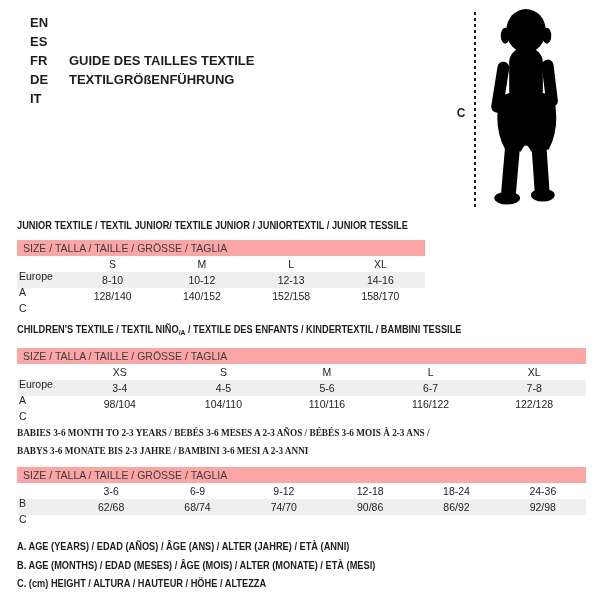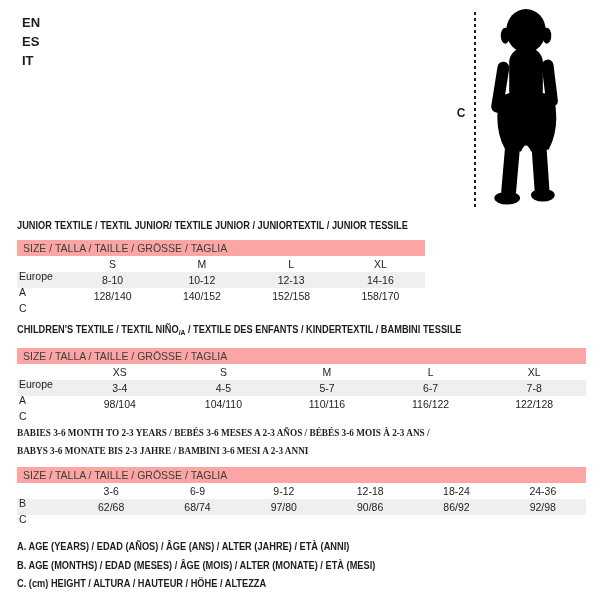--- a/index.html
+++ b/index.html
@@ -5,21 +5,21 @@
   html,body { margin:0; padding:0; }
   body {
     width:600px; height:600px; position:relative; overflow:hidden;
     background:#ffffff; color:#1d1d1b;
     font-family:"Liberation Sans", sans-serif;
     -webkit-font-smoothing:antialiased;
   }
   .abs { position:absolute; }
 
   
-  .lang-block { left:22px; top:13px; }
+  .lang-block { left:30px; top:13px; }
   .lang-row { display:flex; line-height:19px; font-weight:bold; font-size:13px; }
   .lang-code { width:39px; }
   .lang-title { white-space:nowrap; }
 
   
   .dash-line {
     left:474px; top:12px; width:2px; height:195px;
     background:repeating-linear-gradient(180deg,#1d1d1b 0 3px,transparent 3px 6px);
   }
   .c-label { left:452px; top:106px; width:18px; text-align:center;
@@ -50,20 +50,28 @@
 </style>
 </head>
 <body>
 
 <div class="abs lang-block">
   <div class="lang-row">
     <span class="lang-code">EN</span>
   </div>
   <div class="lang-row">
     <span class="lang-code">ES</span>
+  </div>
+  <div class="lang-row">
+    <span class="lang-code">FR</span>
+    <span class="lang-title">GUIDE DES TAILLES TEXTILE</span>
+  </div>
+  <div class="lang-row">
+    <span class="lang-code">DE</span>
+    <span class="lang-title">TEXTILGRÖßENFÜHRUNG</span>
   </div>
   <div class="lang-row">
     <span class="lang-code">IT</span>
   </div>
 </div>
 
 <div class="abs dash-line"></div>
 <div class="abs c-label">C</div>
 <svg class="abs baby-svg" viewBox="0 0 84 200">
   <g fill="#000000">
@@ -117,21 +125,21 @@
     <span class="tcell">XS</span>
     <span class="tcell">S</span>
     <span class="tcell">M</span>
     <span class="tcell">L</span>
     <span class="tcell">XL</span>
   </div>
   <div class="trow stripe">
     <span class="tlabel">A</span>
     <span class="tcell">3-4</span>
     <span class="tcell">4-5</span>
-    <span class="tcell">5-7</span>
+    <span class="tcell">5-6</span>
     <span class="tcell">6-7</span>
     <span class="tcell">7-8</span>
   </div>
   <div class="trow">
     <span class="tlabel">C</span>
     <span class="tcell">98/104</span>
     <span class="tcell">104/110</span>
     <span class="tcell">110/116</span>
     <span class="tcell">116/122</span>
     <span class="tcell">122/128</span>
@@ -150,21 +158,21 @@
     <span class="tcell">6-9</span>
     <span class="tcell">9-12</span>
     <span class="tcell">12-18</span>
     <span class="tcell">18-24</span>
     <span class="tcell">24-36</span>
   </div>
   <div class="trow stripe">
     <span class="tlabel">C</span>
     <span class="tcell">62/68</span>
     <span class="tcell">68/74</span>
-    <span class="tcell">97/80</span>
+    <span class="tcell">74/70</span>
     <span class="tcell">90/86</span>
     <span class="tcell">86/92</span>
     <span class="tcell">92/98</span>
   </div>
 </div>
 
 <div class="abs legend">
   <div class="legend-line">A. AGE (YEARS) / EDAD (AÑOS) / ÂGE (ANS) / ALTER (JAHRE) / ETÀ (ANNI)</div>
   <div class="legend-line">B. AGE (MONTHS) / EDAD (MESES) / ÂGE (MOIS) / ALTER (MONATE) / ETÀ (MESI)</div>
   <div class="legend-line">C. (cm) HEIGHT / ALTURA / HAUTEUR / HÖHE / ALTEZZA</div>

